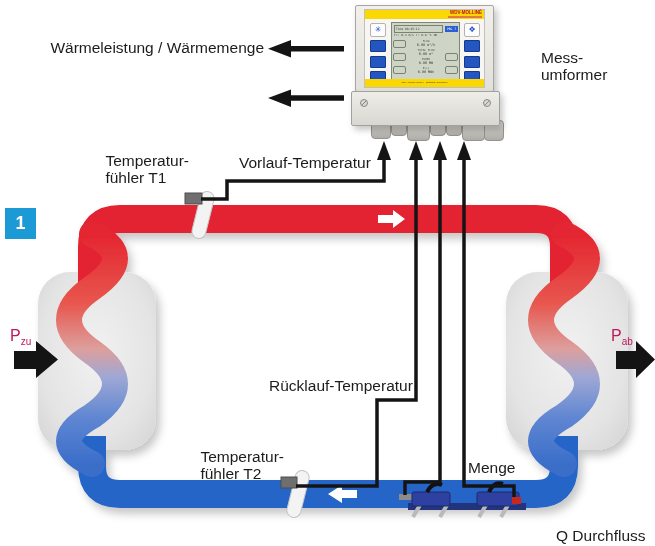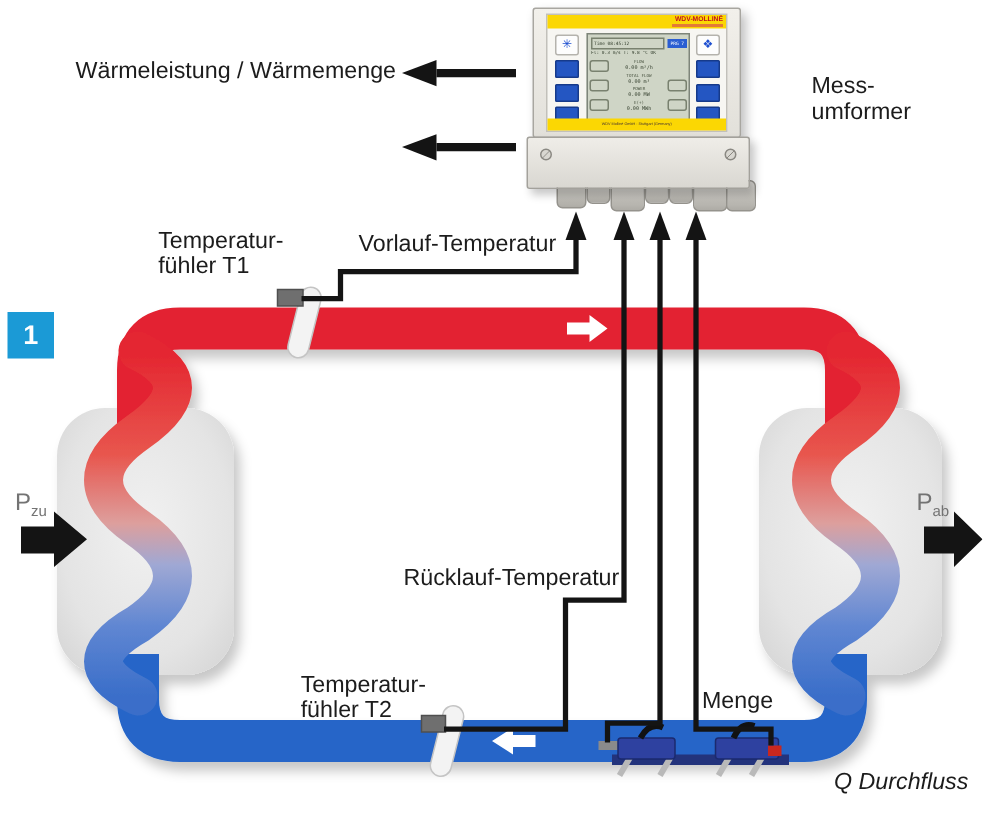--- a/index.html
+++ b/index.html
@@ -6,21 +6,21 @@
   body{width:655px;height:546px;position:relative;overflow:hidden;
        font-family:"Liberation Sans", sans-serif;color:#1c1c1c;}
   #stage{position:absolute;inset:0;width:655px;height:546px;}
   svg#diagram{position:absolute;left:0;top:0;}
   .lbl{position:absolute;font-size:15.5px;line-height:17px;color:#1c1c1c;white-space:nowrap;}
   .r{text-align:left;}
   
   #badge{position:absolute;left:5px;top:208px;width:31px;height:31px;background:#1b9ad6;
          color:#fff;font-size:18px;font-weight:bold;display:flex;align-items:center;justify-content:center;}
   
-  .pl{position:absolute;font-size:16px;color:#737373;}
+  .pl{position:absolute;font-size:16px;color:#be185d;}
   .pl sub{font-size:10px;}
   
   #case{position:absolute;left:355px;top:5px;width:137px;height:85px;background:linear-gradient(180deg,#f2f0eb,#e2e0da);
         border:1px solid #a8a6a0;border-radius:2px;box-shadow:3px 4px 7px rgba(0,0,0,.25);}
   #panel{position:absolute;left:8px;top:3px;width:119px;height:77px;background:#f7f6f2;border:1px solid #c2c0ba;}
   .ystrip{position:absolute;left:0;width:100%;background:#fbd703;}
   #ystrip-top{top:0;height:9px;}
   #ystrip-bot{bottom:0;height:8px;}
   #brand{position:absolute;right:2px;top:1px;font-size:4.5px;font-weight:bold;color:#c1121c;line-height:4px;text-align:right;}
   #brand-sub{position:absolute;right:2px;top:5.5px;width:34px;height:2px;background:#d9534f;opacity:.7;}
@@ -147,21 +147,21 @@
   <div>Temperatur-</div>
   <div>fühler T1</div>
 </div>
 <div class="lbl" style="left:239px;top:154px;">Vorlauf-Temperatur</div>
 <div class="lbl" style="left:269px;top:377px;">Rücklauf-Temperatur</div>
 <div class="lbl r" style="right:371px;top:448px;">
   <div>Temperatur-</div>
   <div>fühler T2</div>
 </div>
 <div class="lbl" style="left:468px;top:459px;">Menge</div>
-<div class="lbl" style="left:556px;top:513px;font-style:italic;">Q Durchfluss</div>
+<div class="lbl" style="left:556px;top:527px;">Q Durchfluss</div>
 <div class="pl" style="left:10px;top:327px;">
   <span>P</span><sub>zu</sub>
 </div>
 <div class="pl" style="left:611px;top:327px;">
   <span>P</span><sub>ab</sub>
 </div>
 
 <div id="case">
   <div id="panel">
     <div class="ystrip" id="ystrip-top">

